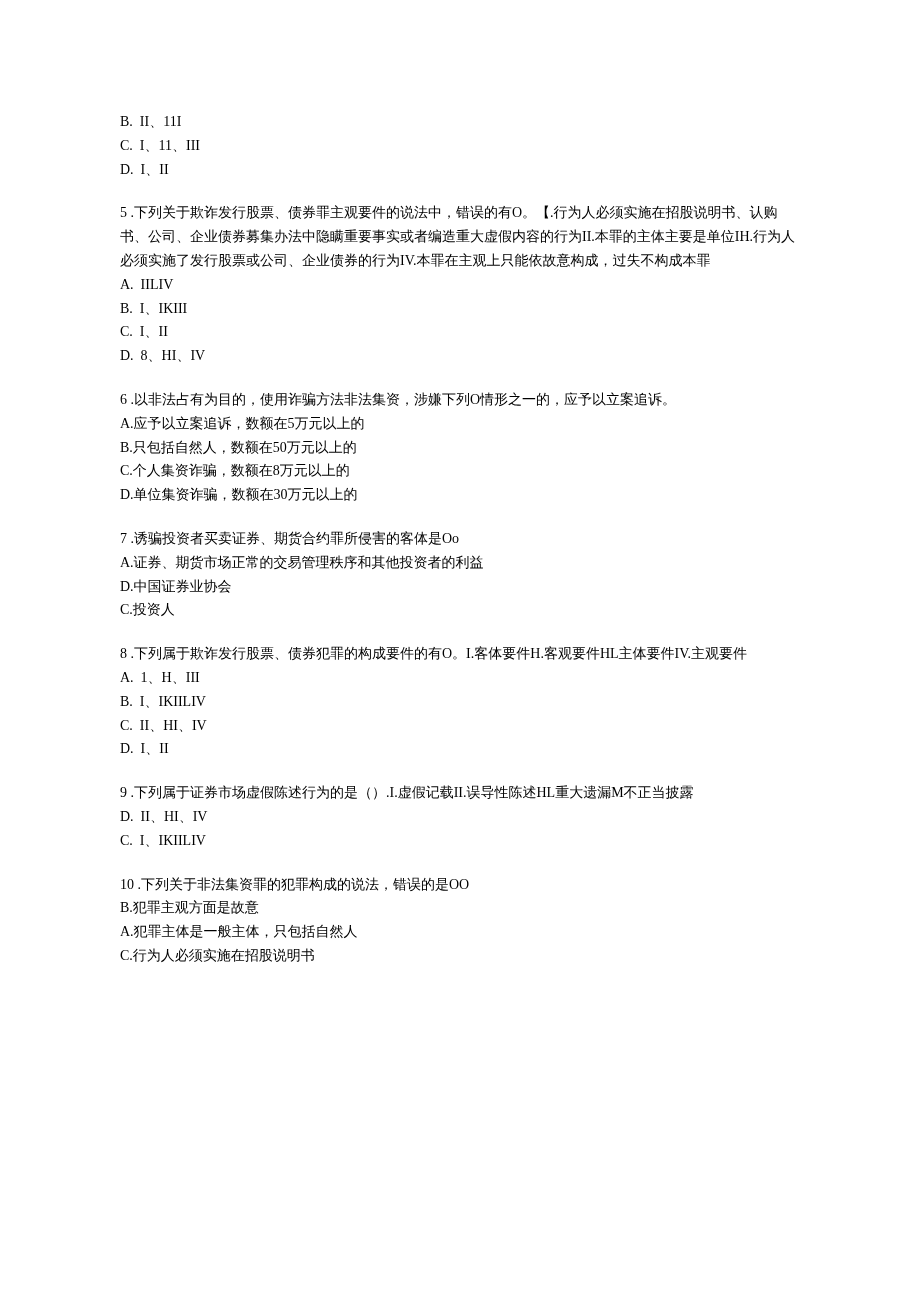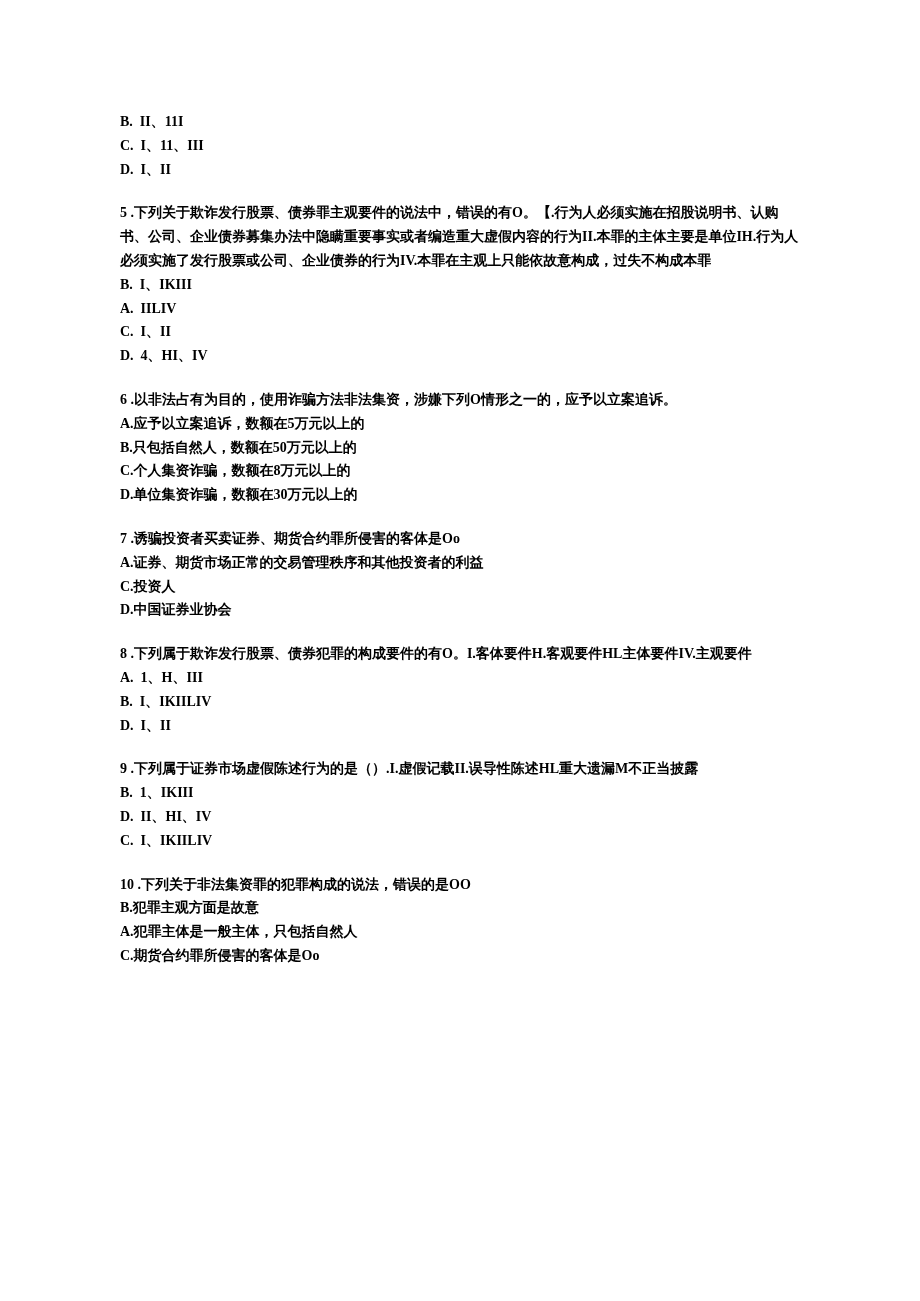--- a/index.html
+++ b/index.html
@@ -13,74 +13,73 @@
   }
   .page {
     width: 920px;
     min-height: 1301px;
     padding: 110px 120px 60px 120px;
     box-sizing: border-box;
   }
   .line {
     margin: 0;
     white-space: pre-wrap;
-    font-weight: bold;
   }
   .block {
     margin-bottom: 20px;
   }
 </style>
 </head>
 <body>
 
 <div class="page">
 
   <div class="block">
     <p class="line">B.  II、11I</p>
     <p class="line">C.  I、11、III</p>
     <p class="line">D.  I、II</p>
   </div>
 
   <div class="block">
     <p class="line">5 .下列关于欺诈发行股票、债券罪主观要件的说法中，错误的有O。【.行为人必须实施在招股说明书、认购书、公司、企业债券募集办法中隐瞒重要事实或者编造重大虚假内容的行为II.本罪的主体主要是单位IH.行为人必须实施了发行股票或公司、企业债券的行为IV.本罪在主观上只能依故意构成，过失不构成本罪</p>
+    <p class="line">A.  IILIV</p>
     <p class="line">B.  I、IKIII</p>
-    <p class="line">A.  IILIV</p>
     <p class="line">C.  I、II</p>
-    <p class="line">D.  4、HI、IV</p>
+    <p class="line">D.  8、HI、IV</p>
   </div>
 
   <div class="block">
     <p class="line">6 .以非法占有为目的，使用诈骗方法非法集资，涉嫌下列O情形之一的，应予以立案追诉。</p>
     <p class="line">A.应予以立案追诉，数额在5万元以上的</p>
     <p class="line">B.只包括自然人，数额在50万元以上的</p>
     <p class="line">C.个人集资诈骗，数额在8万元以上的</p>
     <p class="line">D.单位集资诈骗，数额在30万元以上的</p>
   </div>
 
   <div class="block">
     <p class="line">7 .诱骗投资者买卖证券、期货合约罪所侵害的客体是Oo</p>
     <p class="line">A.证券、期货市场正常的交易管理秩序和其他投资者的利益</p>
+    <p class="line">D.中国证券业协会</p>
     <p class="line">C.投资人</p>
-    <p class="line">D.中国证券业协会</p>
   </div>
 
   <div class="block">
     <p class="line">8 .下列属于欺诈发行股票、债券犯罪的构成要件的有O。I.客体要件H.客观要件HL主体要件IV.主观要件</p>
     <p class="line">A.  1、H、III</p>
     <p class="line">B.  I、IKIILIV</p>
+    <p class="line">C.  II、HI、IV</p>
     <p class="line">D.  I、II</p>
   </div>
 
   <div class="block">
     <p class="line">9 .下列属于证券市场虚假陈述行为的是（）.I.虚假记载II.误导性陈述HL重大遗漏M不正当披露</p>
-    <p class="line">B.  1、IKIII</p>
     <p class="line">D.  II、HI、IV</p>
     <p class="line">C.  I、IKIILIV</p>
   </div>
 
   <div class="block">
     <p class="line">10 .下列关于非法集资罪的犯罪构成的说法，错误的是OO</p>
     <p class="line">B.犯罪主观方面是故意</p>
     <p class="line">A.犯罪主体是一般主体，只包括自然人</p>
-    <p class="line">C.期货合约罪所侵害的客体是Oo</p>
+    <p class="line">C.行为人必须实施在招股说明书</p>
   </div>
 
 </div>
 
 </body></html>

